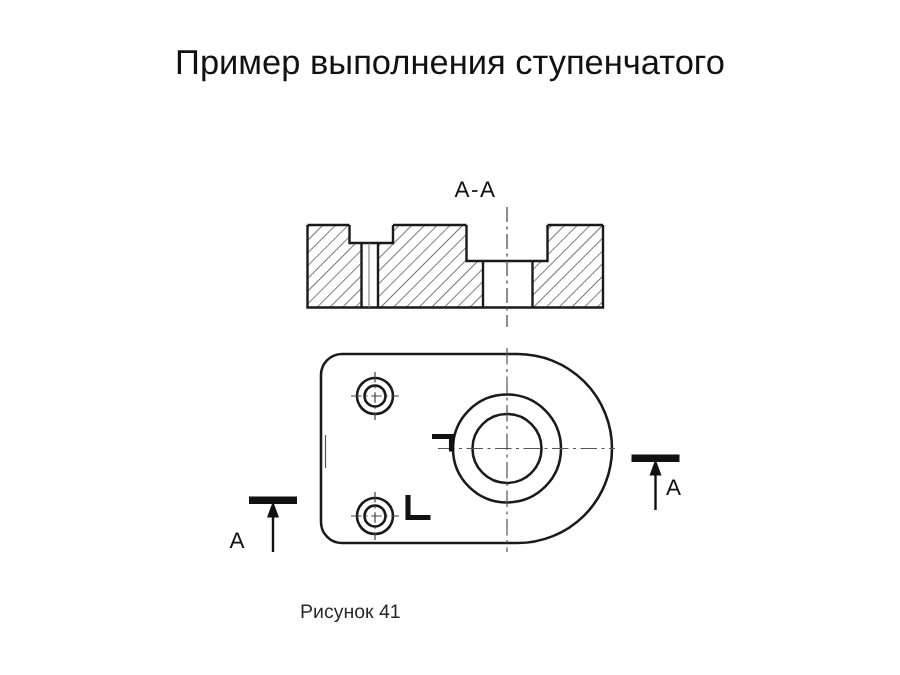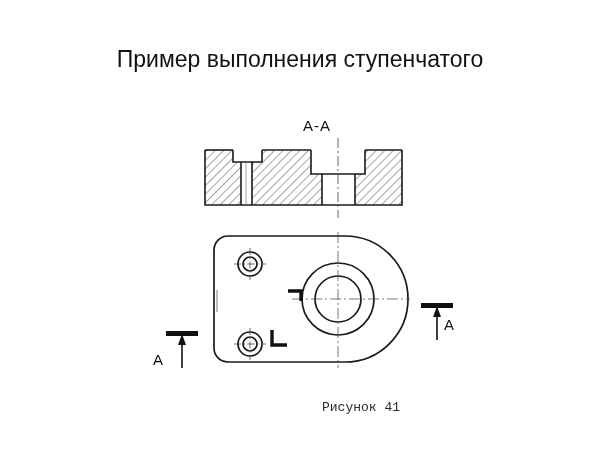--- a/index.html
+++ b/index.html
@@ -11,41 +11,41 @@
     position: relative;
     width: 600px;
     height: 450px;
     background: #ffffff;
     overflow: hidden;
     font-family: "Liberation Sans", sans-serif;
   }
   #title {
     position: absolute;
     left: 60px;
-    top: 44px;
+    top: 26px;
     width: 480px;
     text-align: center;
     font-family: "Liberation Sans", sans-serif;
     font-size: 23px;
     line-height: 31px;
     color: #111111;
     letter-spacing: 0px;
   }
   #drawing {
     position: absolute;
     left: 0;
     top: 0;
   }
   #caption {
     position: absolute;
     left: 200px;
     top: 400px;
     width: 200px;
-    text-align: right;
-    font-family: Liberation Mono, monospace;
+    text-align: left;
+    font-family: Liberation Sans, sans-serif;
     font-size: 13px;
     color: #2a2a2a;
   }
   .lbl {
     font-family: "Liberation Sans", sans-serif;
     fill: #111111;
   }
 </style>
 </head>
 <body>

